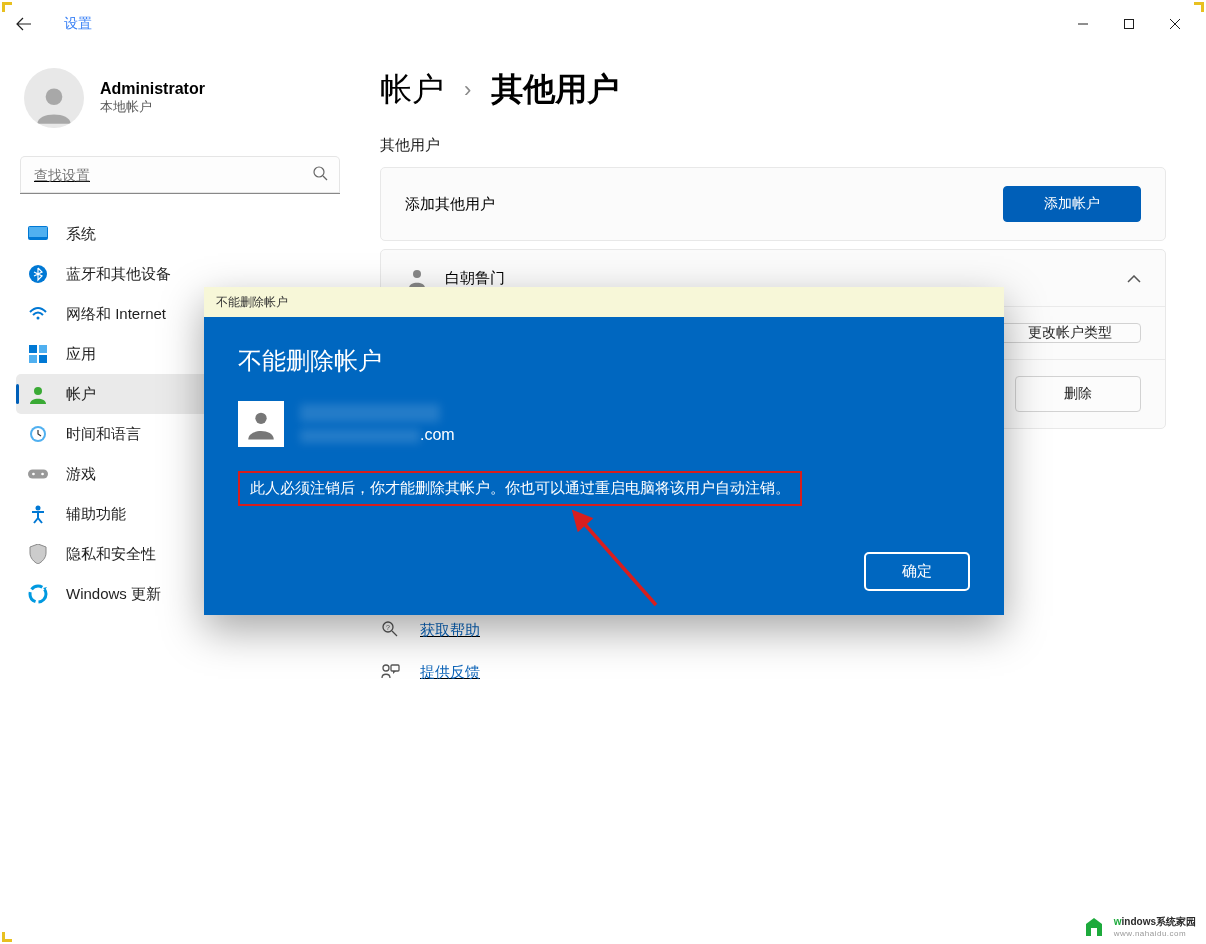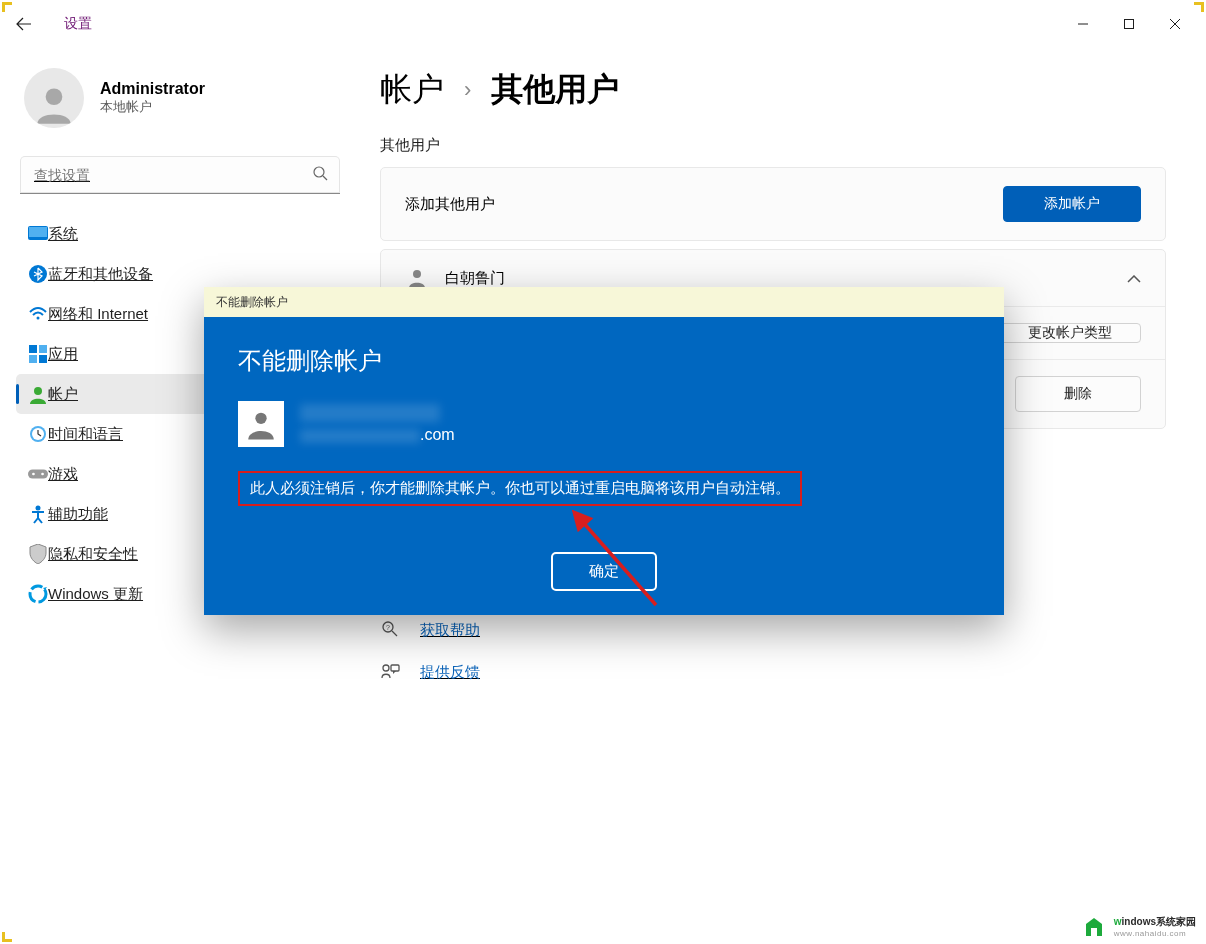--- a/index.html
+++ b/index.html
@@ -1,39 +1,39 @@
 <!DOCTYPE html>
 <html><head>
   <meta charset="utf-8">
   <style>
     * { box-sizing: border-box; margin: 0; padding: 0; font-family: 'Microsoft YaHei', 'Segoe UI', sans-serif; }
     body { width: 1206px; height: 944px; background: #fff; position: relative; overflow: hidden; }
     
     .titlebar { display: flex; align-items: center; height: 48px; padding: 0 8px; }
     .titlebar-left { display: flex; align-items: center; gap: 24px; }
     .back-btn { width: 32px; height: 32px; display: flex; align-items: center; justify-content: center; cursor: pointer; }
-    .app-title { font-size: 14px; color: #701a75; }
+    .app-title { font-size: 14px; color: #3b82f6; }
     .window-controls { margin-left: auto; display: flex; }
     .win-btn { width: 46px; height: 32px; display: flex; align-items: center; justify-content: center; cursor: pointer; }
     
     .content { display: flex; height: calc(100% - 48px); }
     .sidebar { width: 360px; padding: 12px 16px; }
     .profile { display: flex; align-items: center; gap: 16px; padding: 8px; }
     .avatar { width: 60px; height: 60px; border-radius: 50%; background: #e8e8e8; display: flex; align-items: end; justify-content: center; overflow: hidden; }
     .avatar svg { width: 50px; fill: #a8a8a8; }
     .profile-info { display: flex; flex-direction: column; }
     .profile-name { font-size: 16px; font-weight: 600; }
     .profile-type { font-size: 13px; color: #5a5a5a; }
     
     .search { margin: 20px 4px; position: relative; }
     .search input { width: 100%; height: 38px; padding: 0 40px 0 14px; border: none; border-bottom: 1.5px solid #888; background: #fdfdfd; box-shadow: 0 0 0 1px #e5e5e5 inset; border-radius: 5px 5px 0 0; font-size: 14px; outline: none; text-decoration: underline; }
     .search-icon { position: absolute; right: 12px; top: 50%; transform: translateY(-50%); }
     
     .nav { margin-top: 12px; }
-    .nav-item { display: flex; align-items: flex-end; padding: 10px 12px; border-radius: 5px; cursor: pointer; position: relative; font-size: 15px; color: #1f1f1f; text-decoration: underline; }
+    .nav-item { display: flex; align-items: flex-end; gap: 18px; padding: 10px 12px; border-radius: 5px; cursor: pointer; position: relative; font-size: 15px; color: #1f1f1f; }
     .nav-item.active { background: #eaeaea; }
     .nav-item.active::before { content: ''; position: absolute; left: 0; top: 25%; bottom: 25%; width: 3px; background: #005fb8; border-radius: 2px; }
     .nav-icon { width: 20px; height: 20px; display: flex; align-items: center; justify-content: center; }
     
     .main { flex: 1; padding: 20px 40px 20px 20px; }
     .breadcrumb { display: flex; align-items: center; gap: 20px; font-size: 32px; margin-bottom: 24px; }
     .crumb-link { cursor: pointer; }
     .crumb-sep { color: #8a8a8a; font-size: 22px; }
     .crumb-current { font-weight: 600; }
     
@@ -61,21 +61,21 @@
     .modal-titlebar { background: #f7f7d8; height: 30px; display: flex; align-items: center; padding: 0 12px; font-size: 12px; color: #333; }
     .modal-body { background: #0067c0; color: #fff; padding: 28px 34px 24px; }
     .modal-heading { font-size: 24px; margin-bottom: 24px; font-weight: 400; }
     .modal-user { display: flex; align-items: center; gap: 16px; margin-bottom: 24px; }
     .modal-avatar { width: 46px; height: 46px; background: #fff; display: flex; align-items: center; justify-content: center; }
     .modal-user-info { display: flex; flex-direction: column; gap: 4px; }
     .blur-box { background: rgba(255,255,255,0.14); filter: blur(4px); border-radius: 2px; }
     .blur-name { width: 140px; height: 18px; }
     .blur-email { width: 120px; height: 14px; display: inline-block; vertical-align: middle; }
     .modal-message { border: 2.5px solid #d81e1e; padding: 6px 10px; font-size: 15px; width: fit-content; }
-    .modal-footer { display: flex; justify-content: center; margin-top: 46px; }
+    .modal-footer { display: flex; justify-content: flex-end; margin-top: 46px; }
     .modal-btn { background: transparent; border: 2px solid #fff; color: #fff; padding: 8px 36px; border-radius: 5px; font-size: 15px; cursor: pointer; }
     
     .arrow-annotate { position: absolute; left: 566px; top: 510px; pointer-events: none; }
     
     .watermark { position: absolute; right: 10px; bottom: 6px; display: flex; align-items: center; gap: 4px; }
     .wm-logo { width: 26px; height: 22px; }
     .wm-text { display: flex; flex-direction: column; font-size: 10px; }
     .wm-main { font-weight: bold; color: #2a2a2a; }
     .wm-sub { color: #999; font-size: 8px; letter-spacing: 0.5px; }
     .wm-green { color: #1daa3c; }

